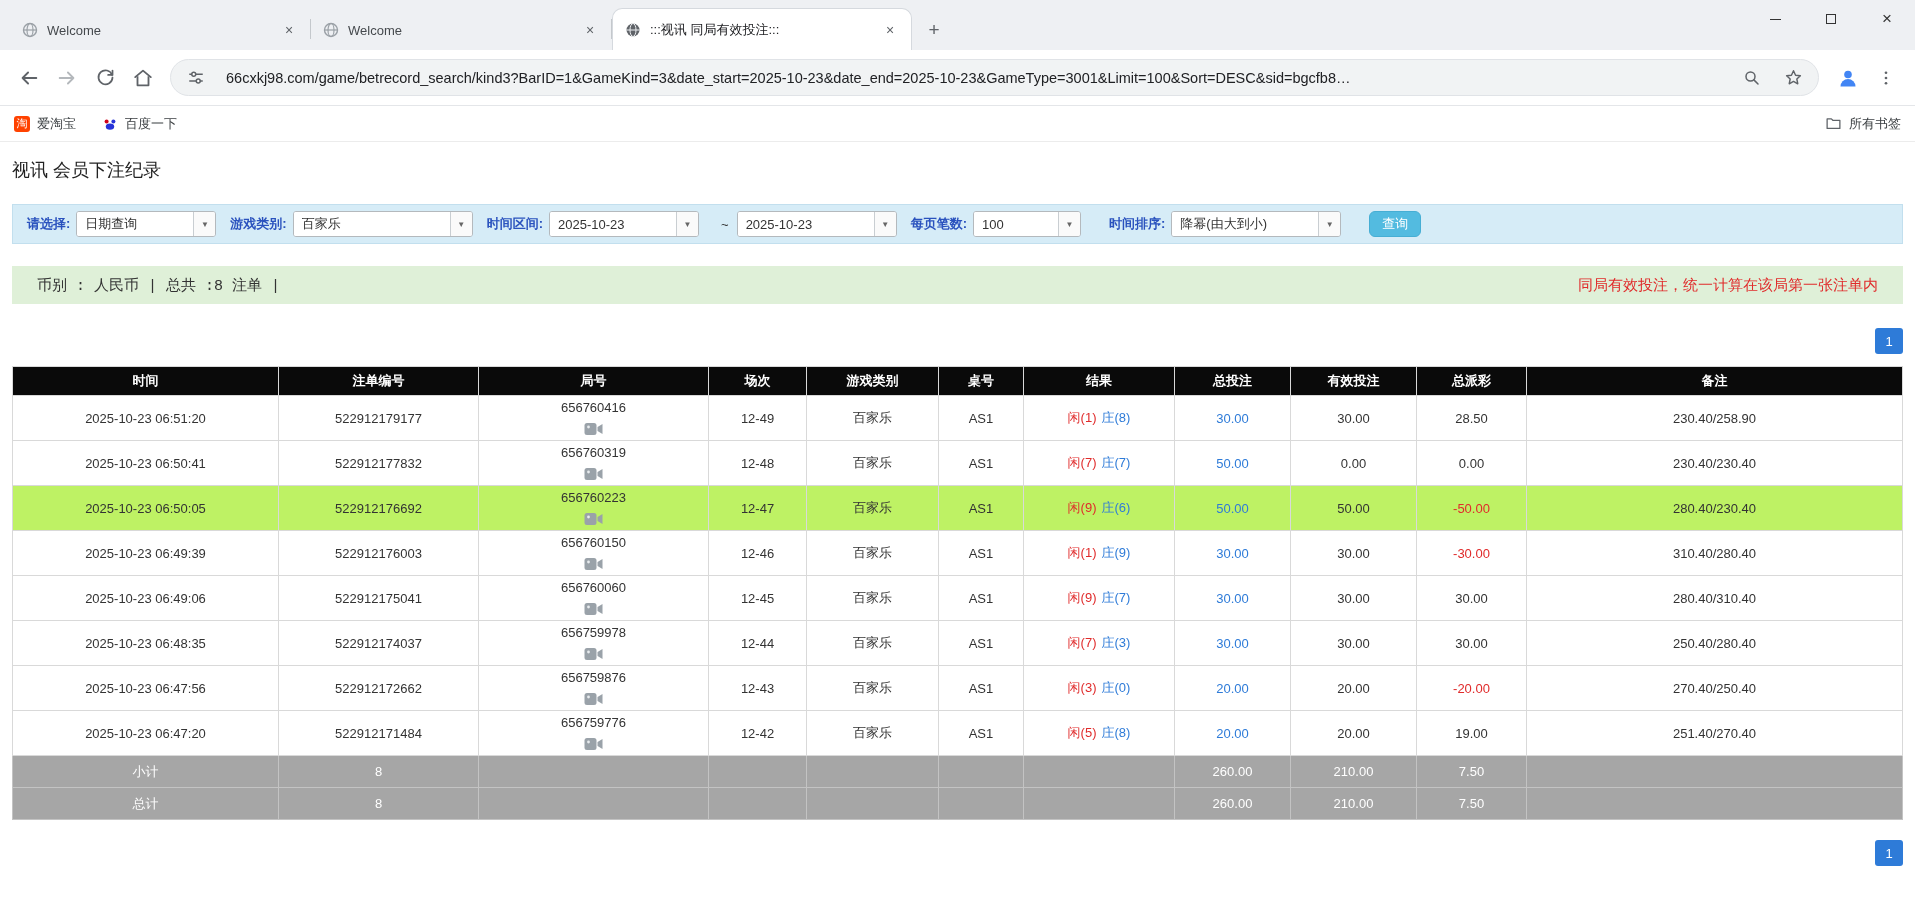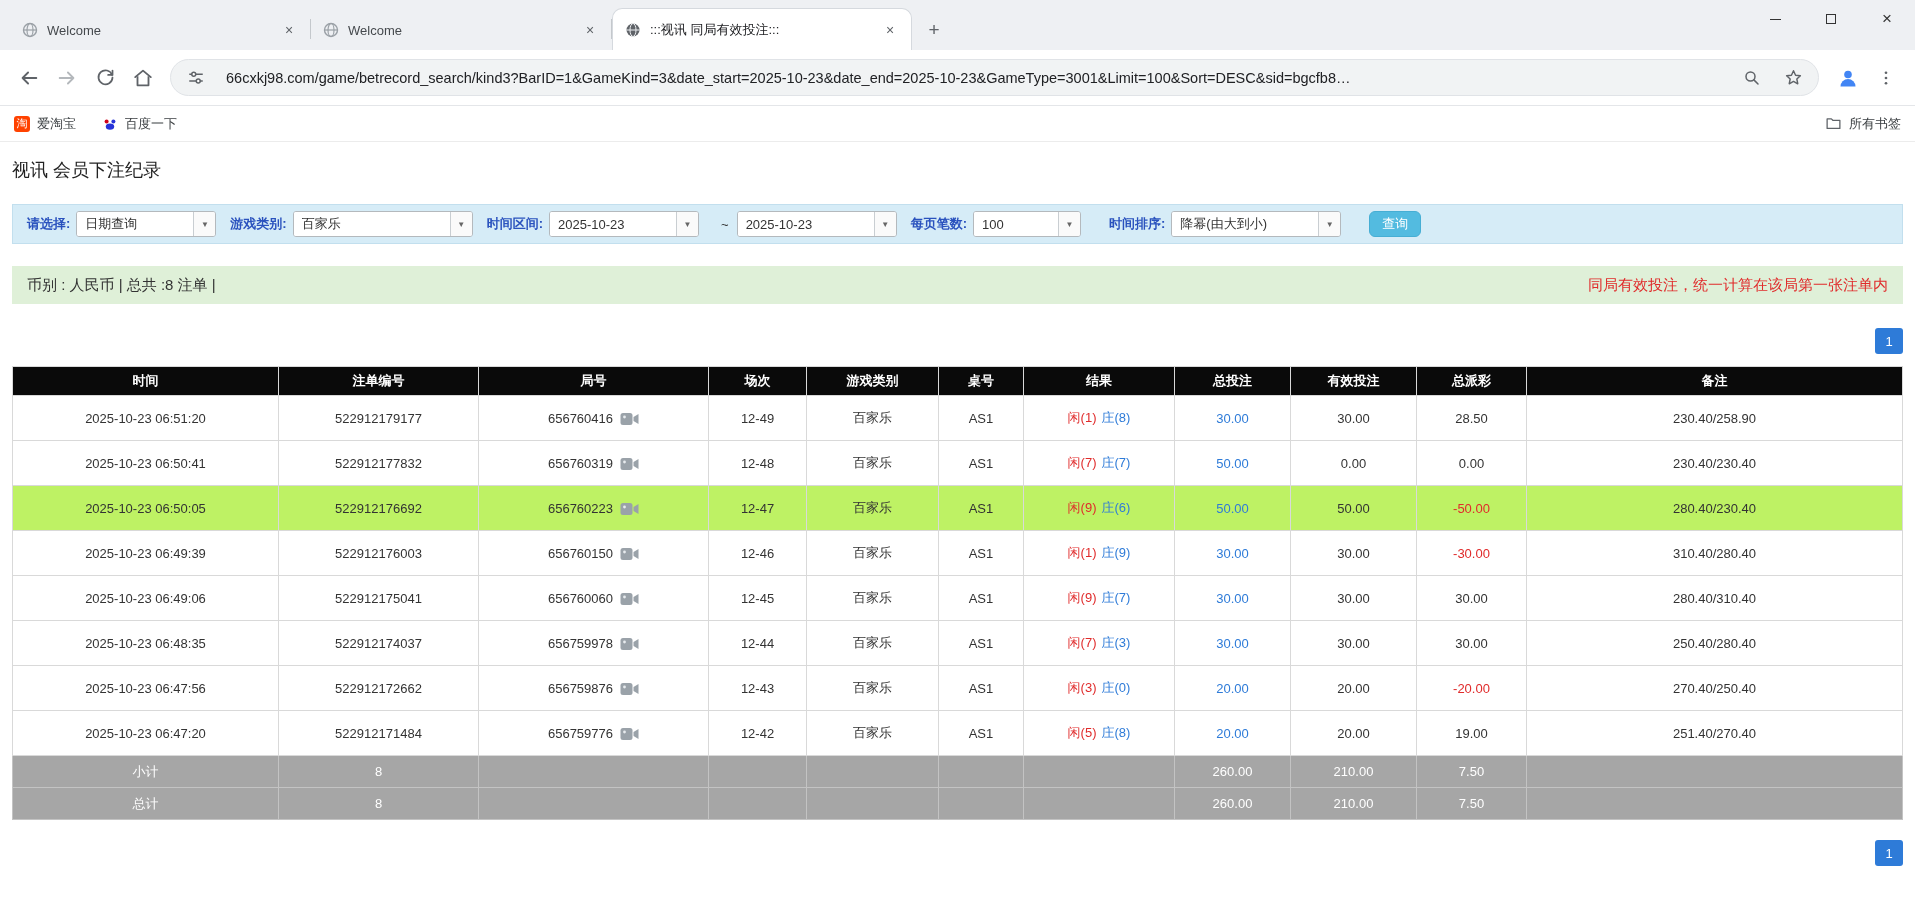--- a/index.html
+++ b/index.html
@@ -54,38 +54,38 @@
   .combo { display: flex; height: 26px; background: #fff; border: 1px solid #b4b9bd; border-radius: 3px; overflow: hidden; }
   .combo input { border: none; outline: none; padding: 0 8px; font-size: 13px; color: #333;
     font-family: inherit; background: #fff; min-width: 0; }
   .combo .arrow-btn { width: 22px; border-left: 1px solid #c9ced2; background: #fafafa; display: flex;
     align-items: center; justify-content: center; font-size: 8px; color: #666; flex: none; }
   .tilde { color: #333; margin: 0 8px; }
   .search-btn { margin-left: 14px; height: 26px; padding: 0 12px; background: #53bbe0; color: #fff;
     border: 1px solid #46aed4; border-radius: 6px; font-size: 13px; font-family: inherit; }
 
   .info-bar { margin-top: 22px; height: 38px; background: #dff0d8; display: flex; align-items: center;
-    justify-content: space-between; padding: 0 15px; font-size: 15px; }
+    justify-content: space-between; padding: 0 25px; font-size: 15px; font-family: Liberation Mono, monospace; }
   .info-left { color: #333; }
   .info-right { color: #e02b2b; }
 
   .pager { margin-top: 24px; display: flex; justify-content: flex-end; }
   .pager.bottom { margin-top: 20px; }
   .page-btn { min-width: 28px; height: 26px; background: #2e7bd8; color: #fff; border-radius: 3px;
     display: flex; align-items: center; justify-content: center; font-size: 13px; }
 
   table { margin-top: 12px; width: 100%; border-collapse: collapse; table-layout: fixed; }
   thead th { background: #0a0a0a; color: #fff; font-weight: bold; font-size: 13px; height: 29px;
     border: 1px solid #d9d9d9; text-align: center; }
   tbody td { background: #fff; border: 1px solid #d9d9d9; height: 45px; text-align: center;
     font-size: 13px; color: #333; overflow: hidden; }
   tr.highlight td { background: #bef264; }
   tfoot td { background: #a6a6a6; color: #fff; border: 1px solid #c3c3c3; height: 32px;
     text-align: center; font-size: 13px; }
-  .round-wrap { display: inline-flex; align-items: flex-end; gap: 7px; }
+  .round-wrap { display: inline-flex; align-items: center; gap: 7px; flex-direction: column; }
   .video-btn { display: inline-flex; }
   .res-p { color: #e02b2b; margin-right: 5px; }
   .res-b { color: #2e7bd8; }
   .bet-link { color: #2e7bd8; text-decoration: none; cursor: pointer; }
   td.neg { color: #e02b2b; }
 
   svg { display: block; }
 </style>
 </head>
 <body>

